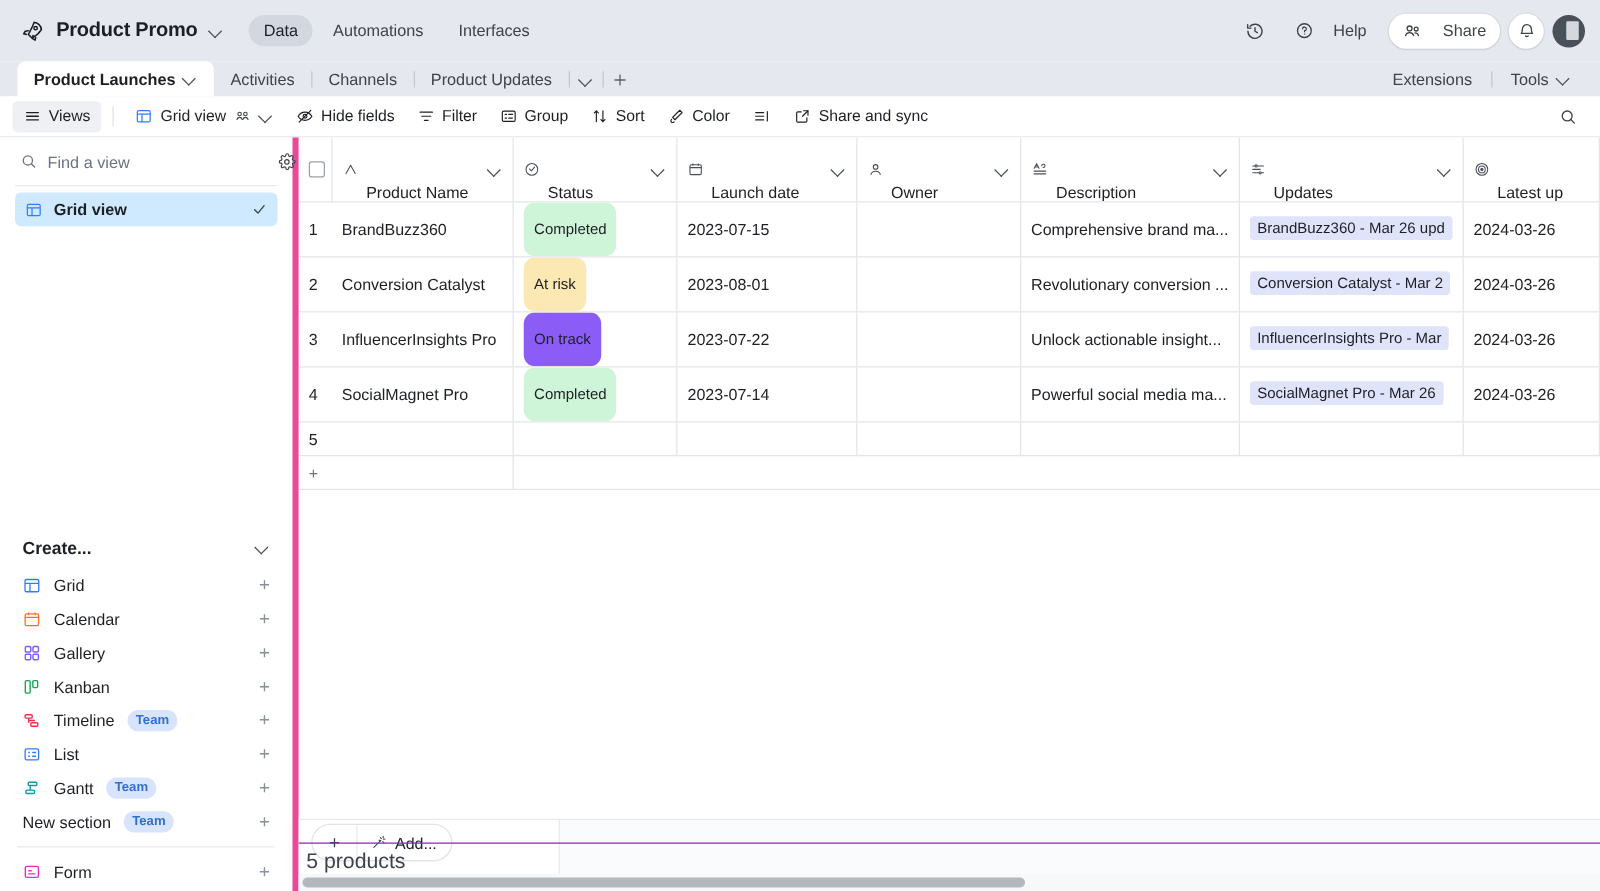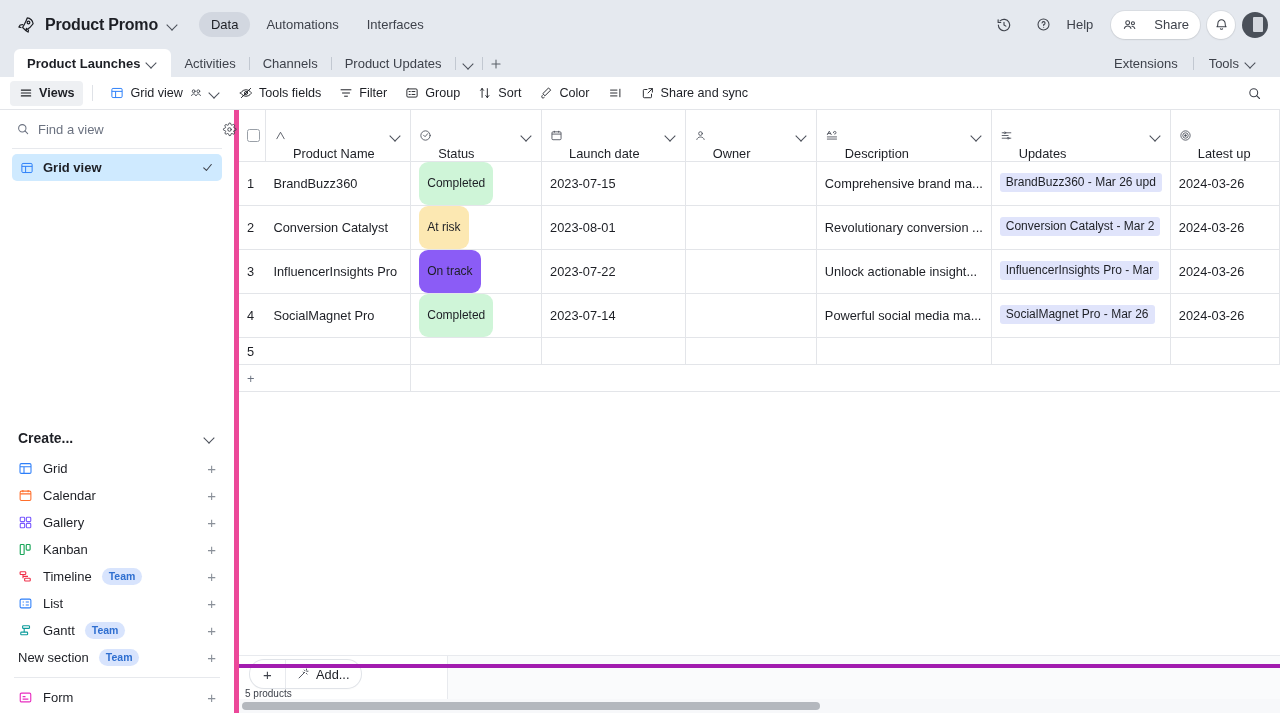--- a/index.html
+++ b/index.html
@@ -75,21 +75,21 @@
 
   
   .toolbar {
     height: 33px; background: #ffffff; display: flex; align-items: center;
     padding: 0 10px 0 10px; border-bottom: 1px solid #e3e5e9; flex: none; gap: 2px;
   }
   .tool {
     display: flex; align-items: center; gap: 6px; height: 25px; padding: 0 8px;
     border-radius: 4px; font-size: 12.6px; color: #1d1f25; cursor: pointer; white-space: nowrap;
   }
-  .tool.views { background: #eef0f3; font-weight: bold; padding: 0 9px; }
+  .tool.views { background: #eef0f3; font-weight: normal; padding: 0 9px; }
   .tool-sep { width: 1px; height: 16px; background: #dfe2e7; margin: 0 7px; }
   .toolbar-right { margin-left: auto; display: flex; align-items: center; }
 
   
   .body { flex: 1; display: flex; min-height: 0; position: relative; }
 
   
   .sidebar {
     width: 239px; flex: none; background: #ffffff; border-right: 5px solid #ec4899;
     display: flex; flex-direction: column; padding: 0 12px; position: relative;
@@ -166,22 +166,22 @@
   .add-group {
     position: absolute; left: 11px; top: 4px; display: flex; align-items: center;
     height: 28px; background: #ffffff; border-radius: 14px;
     box-shadow: 0 0 0 1px #e0e3e8, 0 1px 2px rgba(0,0,0,0.06);
   }
   .add-plus { width: 36px; height: 28px; display: flex; align-items: center; justify-content: center;
     border-right: 1px solid #e8eaee; cursor: pointer; color: #3e424b; font-size: 15px; }
   .add-ai { display: flex; align-items: center; gap: 6px; padding: 0 12px 0 10px; height: 28px;
     font-size: 12.8px; color: #1d1f25; cursor: pointer; }
   .count-row {
-    position: absolute; left: 0; right: 0; bottom: 14px; border-top: 4px solid #a21caf;
-    padding: 20px 0 0 6px; font-size: 10px; color: #3e424b;
+    position: absolute; left: 0; right: 0; bottom: 14px; border-top: 1px solid #a21caf;
+    padding: 4px 0 0 6px; font-size: 17px; color: #3e424b;
   }
   .vline { position: absolute; left: 208px; top: 0; bottom: 14px; width: 1px; background: #e8eaee; }
   .hscroll { position: absolute; left: 0; right: 0; bottom: 0; height: 14px; background: #f7f8fa; }
   .hscroll-thumb { position: absolute; left: 3px; top: 3px; height: 8px; width: 578px;
     background: #b4b8be; border-radius: 4px; cursor: pointer; }
   .below-grid-bg { position: absolute; left: 208px; top: 0; right: 0; bottom: 14px; background: #fafbfc; }
 
   svg { display: block; }
 </style>
 </head>
@@ -322,21 +322,21 @@
     </div>
 
     <div class="tool">
       <span>
         <svg width="14" height="14" viewBox="0 0 24 24" fill="none" stroke="#1d1f25" stroke-width="1.6" stroke-linecap="round">
           <path d="M2.6 12S6 6.4 12 6.4 21.4 12 21.4 12 18 17.6 12 17.6 2.6 12 2.6 12z"></path>
           <circle cx="12" cy="12" r="2.6"></circle>
           <path d="M4 20 20 4"></path>
         </svg>
       </span>
-      <span>Tools fields</span>
+      <span>Hide fields</span>
     </div>
 
     <div class="tool">
       <span>
         <svg width="14" height="14" viewBox="0 0 24 24" fill="none" stroke="#1d1f25" stroke-width="1.7" stroke-linecap="round">
           <path d="M3.5 6.5h17M6 12h12M9.5 17.5h5"></path>
         </svg>
       </span>
       <span>Filter</span>
     </div>

